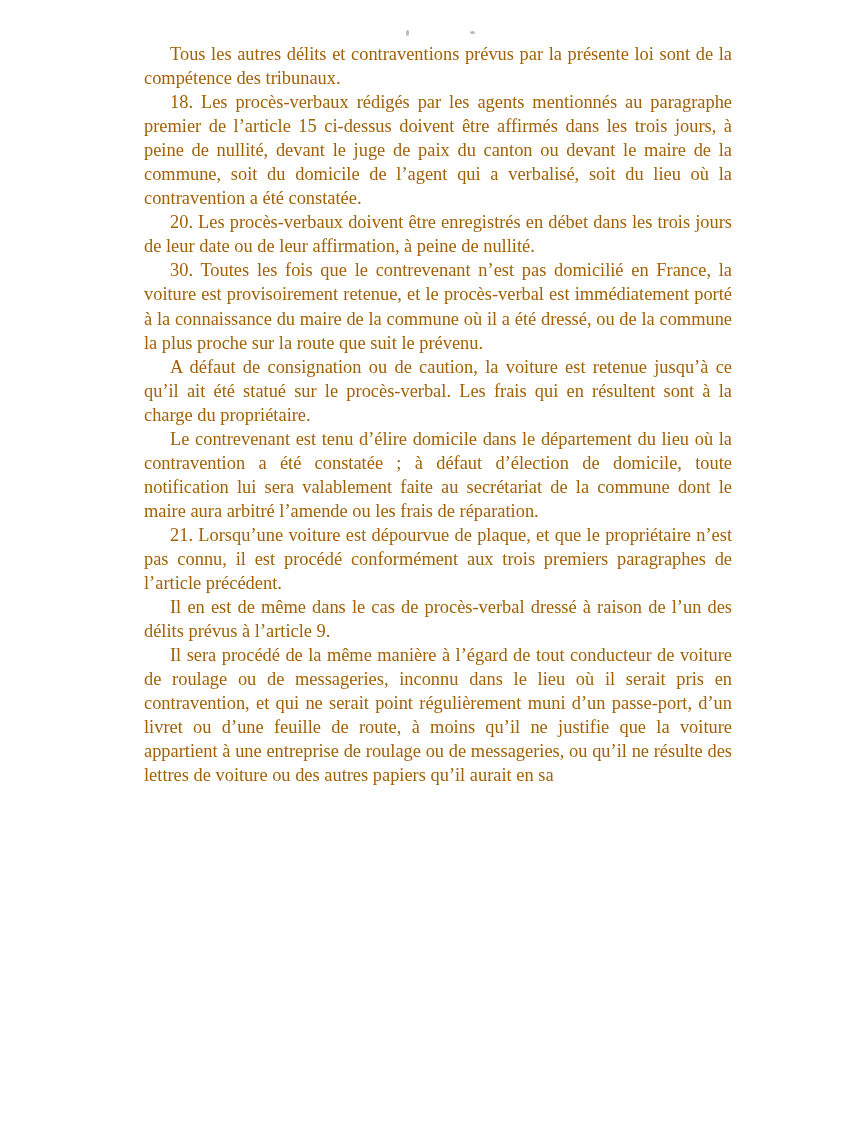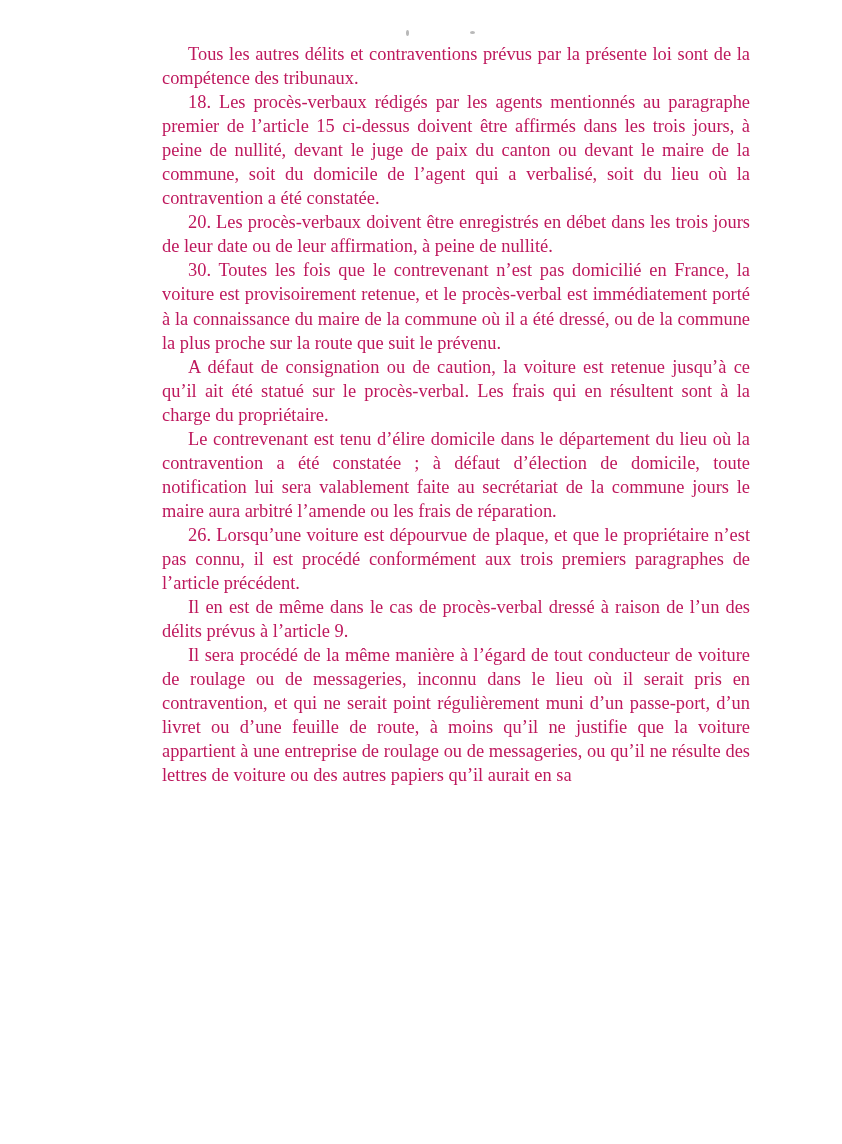--- a/index.html
+++ b/index.html
@@ -22,27 +22,27 @@
   .speck {
     position: absolute;
     background: #b9b9b9;
     border-radius: 50%;
   }
   .speck-a { left: 406px; top: 30px; width: 3px;  height: 6px; }
   .speck-b { left: 470px; top: 31px; width: 5px;  height: 3px; }
 
   #textblock {
     position: absolute;
-    left: 162px;
+    left: 144px;
     top: 42px;
     width: 588px;
     font-family: "Liberation Serif", "DejaVu Serif", serif;
     font-size: 18.4px;
     line-height: 24.05px;
-    color: #be185d;
+    color: #a16207;
     text-align: justify;
     text-justify: inter-word;
     -webkit-font-smoothing: none;
   }
 
   
   .para {
     margin: 0;
     text-indent: 26px;
     text-align: justify;
@@ -56,19 +56,19 @@
 
   <span class="speck speck-a"></span>
   <span class="speck speck-b"></span>
 
   <div id="textblock">
     <p class="para">Tous les autres délits et contraventions prévus par la présente loi sont de la compétence des tribunaux.</p>
     <p class="para">18. Les procès-verbaux rédigés par les agents mentionnés au paragraphe premier de l’article 15 ci-dessus doivent être affirmés dans les trois jours, à peine de nullité, devant le juge de paix du canton ou devant le maire de la commune, soit du domicile de l’agent qui a verbalisé, soit du lieu où la contravention a été constatée.</p>
     <p class="para">20. Les procès-verbaux doivent être enregistrés en débet dans les trois jours de leur date ou de leur affirmation, à peine de nullité.</p>
     <p class="para">30. Toutes les fois que le contrevenant n’est pas domicilié en France, la voiture est provisoirement retenue, et le procès-verbal est immédiatement porté à la connaissance du maire de la commune où il a été dressé, ou de la commune la plus proche sur la route que suit le prévenu.</p>
     <p class="para">A défaut de consignation ou de caution, la voiture est retenue jusqu’à ce qu’il ait été statué sur le procès-verbal. Les frais qui en résultent sont à la charge du propriétaire.</p>
-    <p class="para">Le contrevenant est tenu d’élire domicile dans le département du lieu où la contravention a été constatée ; à défaut d’élection de domicile, toute notification lui sera valablement faite au secrétariat de la commune jours le maire aura arbitré l’amende ou les frais de réparation.</p>
-    <p class="para">26. Lorsqu’une voiture est dépourvue de plaque, et que le propriétaire n’est pas connu, il est procédé conformément aux trois premiers paragraphes de l’article précédent.</p>
+    <p class="para">Le contrevenant est tenu d’élire domicile dans le département du lieu où la contravention a été constatée ; à défaut d’élection de domicile, toute notification lui sera valablement faite au secrétariat de la commune dont le maire aura arbitré l’amende ou les frais de réparation.</p>
+    <p class="para">21. Lorsqu’une voiture est dépourvue de plaque, et que le propriétaire n’est pas connu, il est procédé conformément aux trois premiers paragraphes de l’article précédent.</p>
     <p class="para">Il en est de même dans le cas de procès-verbal dressé à raison de l’un des délits prévus à l’article 9.</p>
     <p class="para">Il sera procédé de la même manière à l’égard de tout conducteur de voiture de roulage ou de messageries, inconnu dans le lieu où il serait pris en contravention, et qui ne serait point régulièrement muni d’un passe-port, d’un livret ou d’une feuille de route, à moins qu’il ne justifie que la voiture appartient à une entreprise de roulage ou de messageries, ou qu’il ne résulte des lettres de voiture ou des autres papiers qu’il aurait en sa</p>
   </div>
 
 </div>
 
 </body></html>

